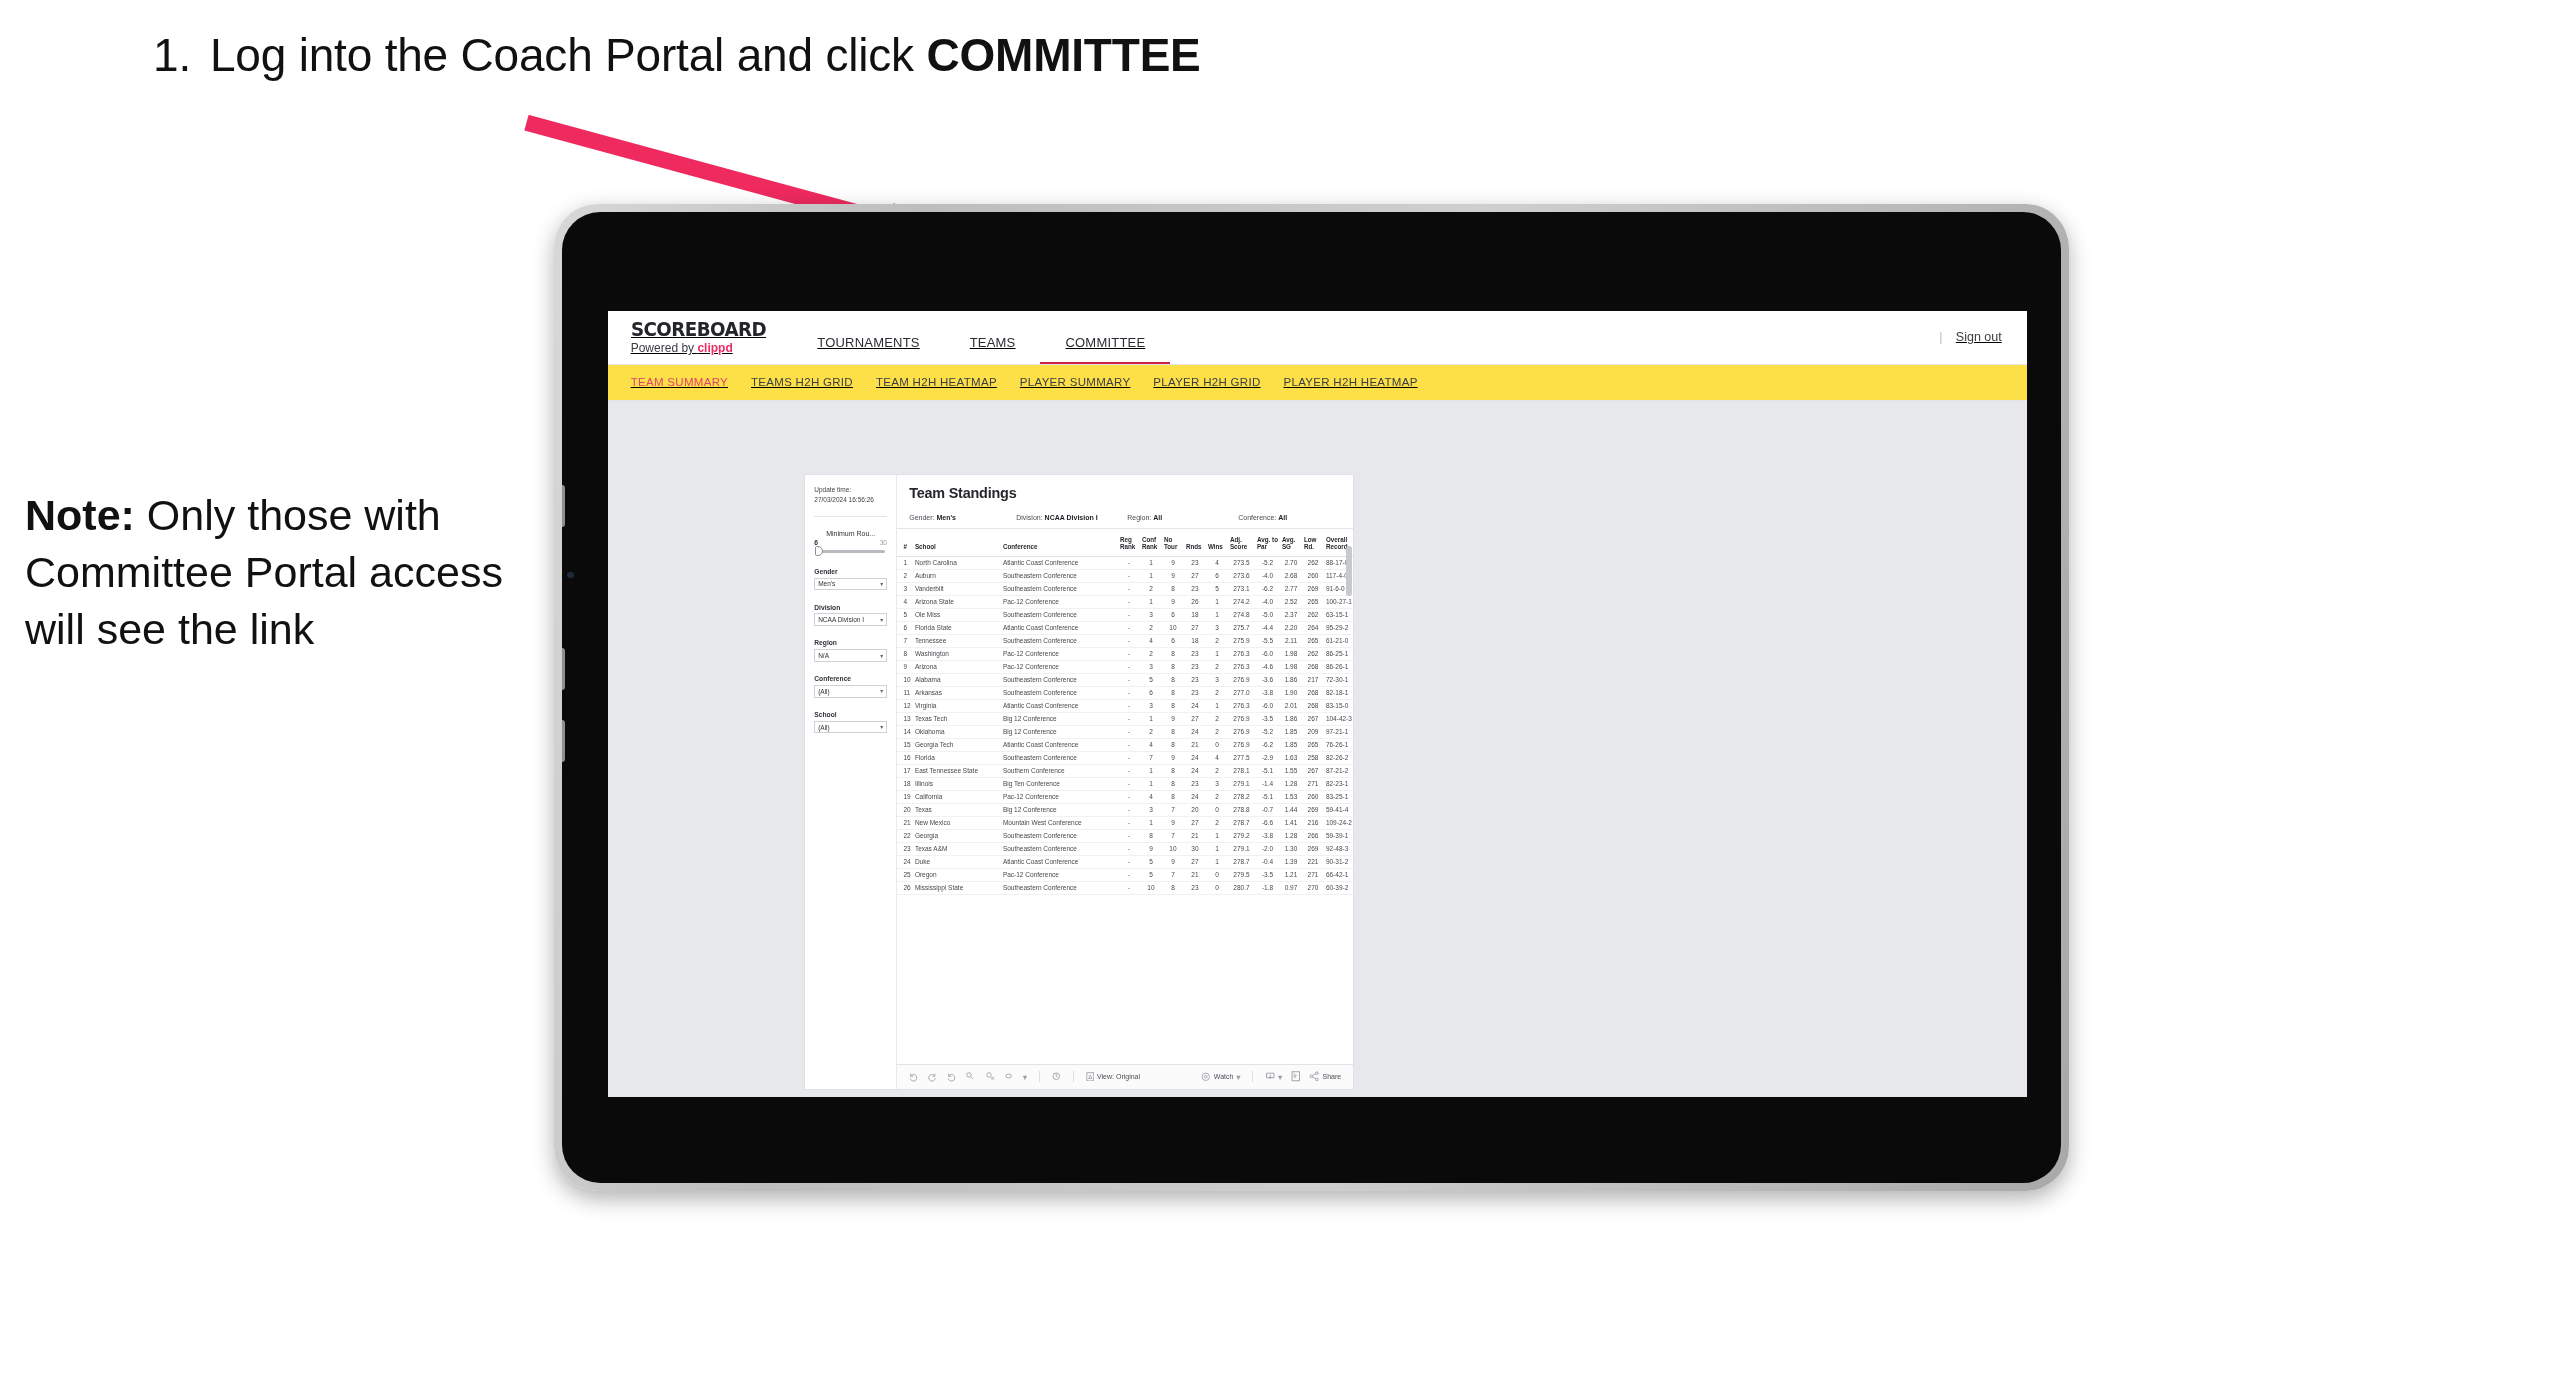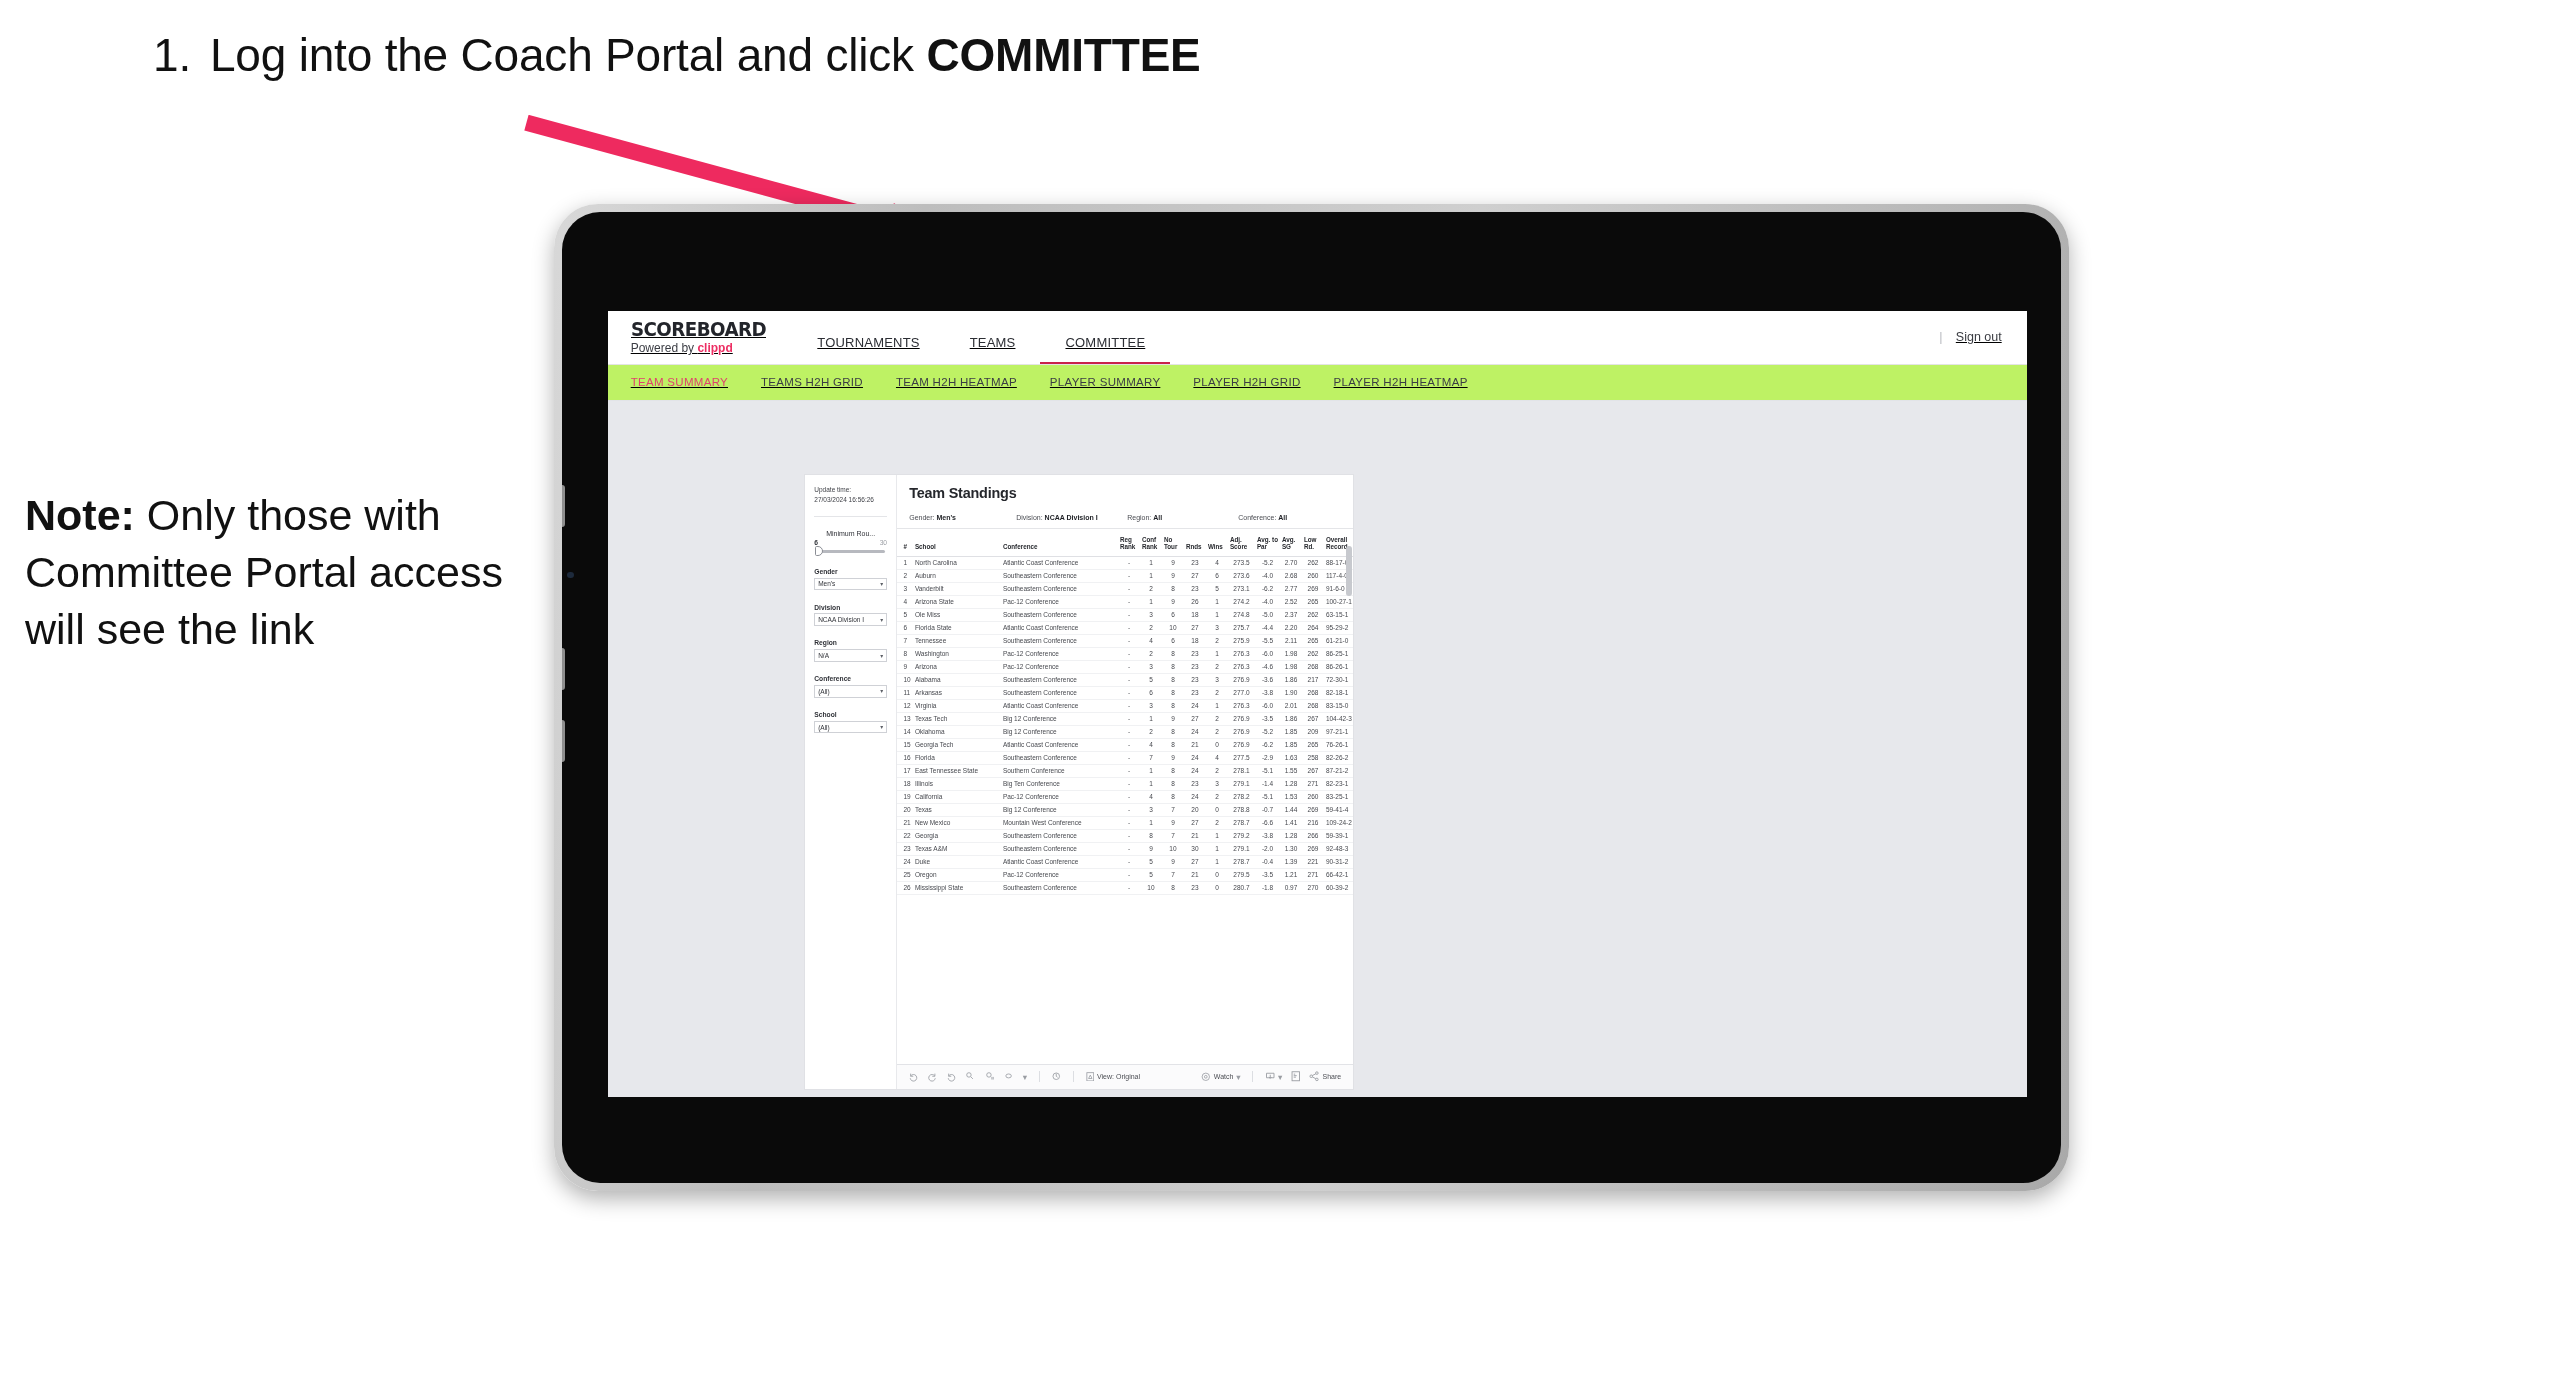--- a/index.html
+++ b/index.html
@@ -135,25 +135,25 @@
     padding-right: 25px;
     font-size: 12.5px;
     color: #3a3c42;
   }
   .header-right .divider { color: #b9bbc0; }
   .signout { cursor: pointer; }
 
   
   .subnav {
     height: 36px;
-    background: #bef264;
+    background: #fde047;
     border-bottom: 1px solid #e2e4e8;
     display: flex; align-items: center;
     padding-left: 23px;
-    gap: 33px;
+    gap: 23px;
   }
   .subnav-item {
     font-size: 11.5px;
     letter-spacing: 0.3px;
     color: #3b3d44;
     cursor: pointer;
     white-space: nowrap;
   }
   .subnav-item.active { color: #e0426d; }
 

